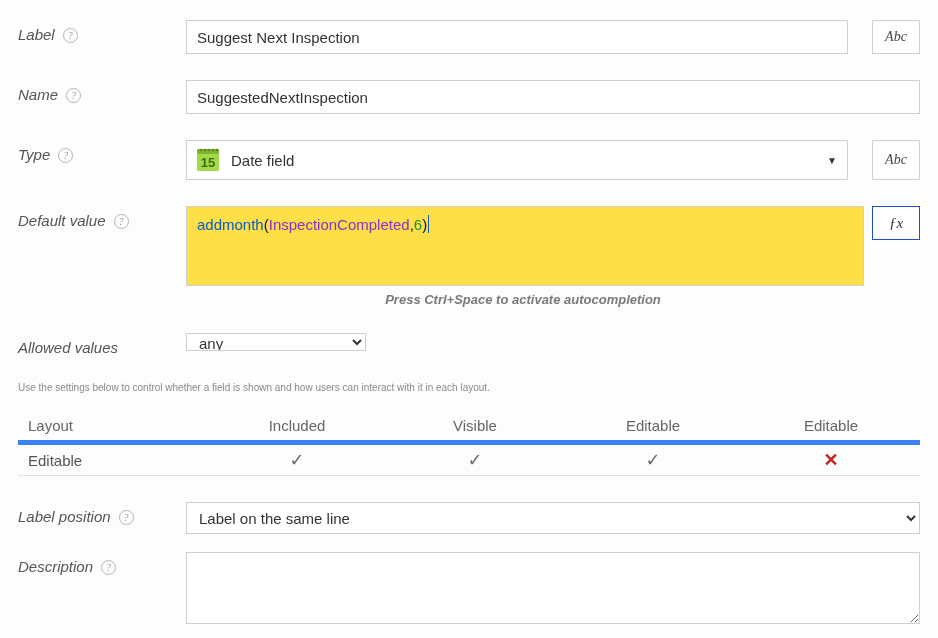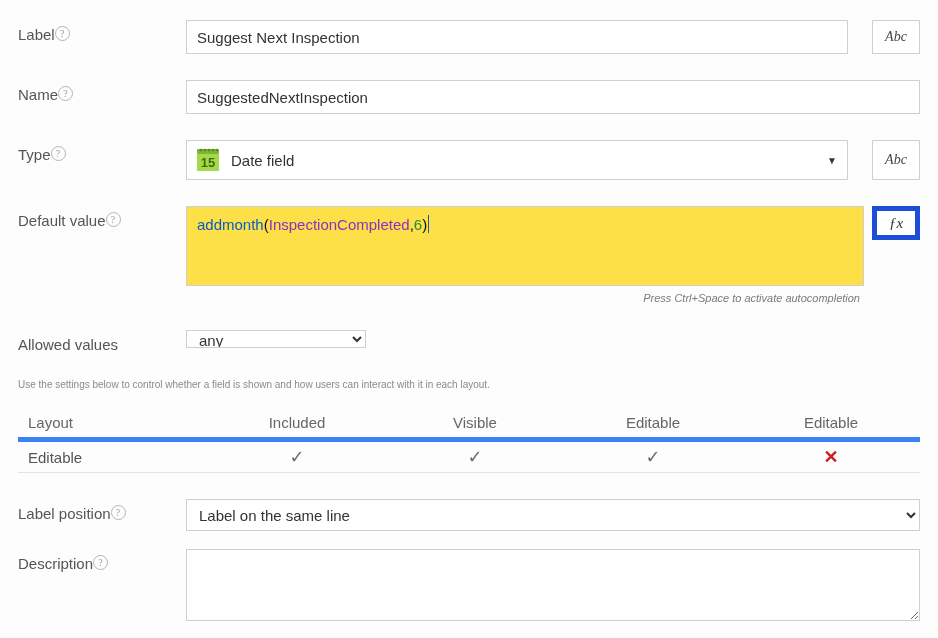--- a/index.html
+++ b/index.html
@@ -20,22 +20,23 @@
     align-items: flex-start;
     margin-bottom: 26px;
   }
   .row.tight { margin-bottom: 18px; }
   .field-label {
     width: 168px;
     flex: 0 0 168px;
     padding-top: 6px;
     color: #555;
     display: flex;
-    align-items: flex-start;
-    gap: 0;
+    align-items: flex-end;
+    gap: 8px;
+    font-style: italic;
   }
   .help {
     display: inline-flex;
     align-items: center;
     justify-content: center;
     width: 15px;
     height: 15px;
     border: 1px solid #b5b5b5;
     border-radius: 50%;
     color: #9a9a9a;
@@ -137,30 +138,31 @@
   .tok-pn { color: #111; }
   .cursor-caret {
     display: inline-block;
     width: 1px;
     height: 18px;
     background: #1a5bbb;
     margin-left: 1px;
     vertical-align: middle;
   }
   .formula-hint {
-    text-align: right;
+    text-align: center;
     font-style: italic;
     color: #7a7a7a;
-    font-size: 11px;
+    font-size: 13px;
     padding: 6px 4px 0 0;
+    font-weight: bold;
   }
   .fx-addon {
     width: 48px;
     height: 34px;
-    border: 5px solid #1d4ed8;
+    border: 1px solid #1d4ed8;
     background: #fff;
     display: flex;
     align-items: center;
     justify-content: center;
     font-family: Georgia, 'Times New Roman', serif;
     font-style: italic;
     font-size: 15px;
     color: #333;
     cursor: pointer;
     margin-top: 0;

